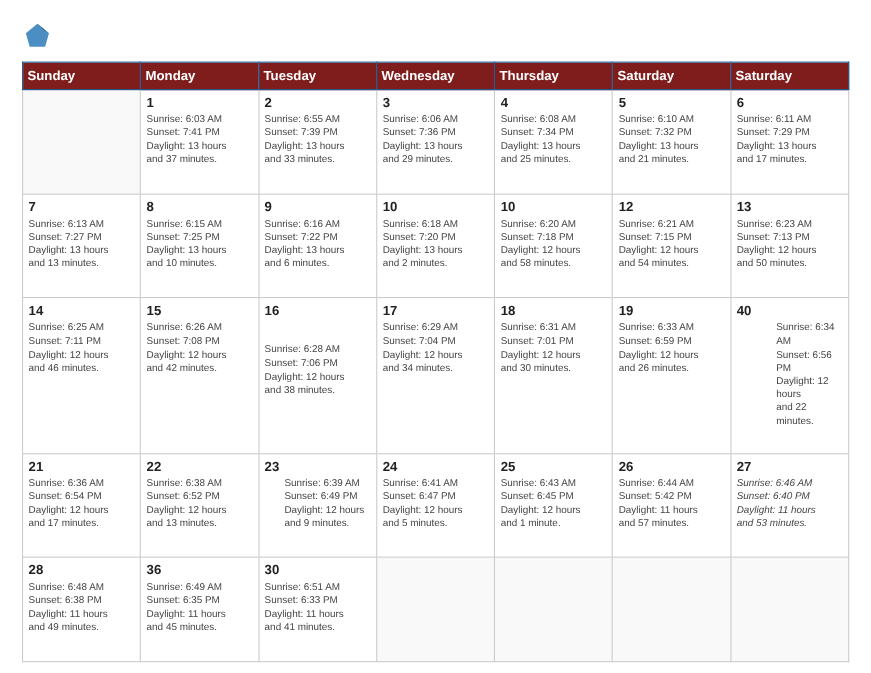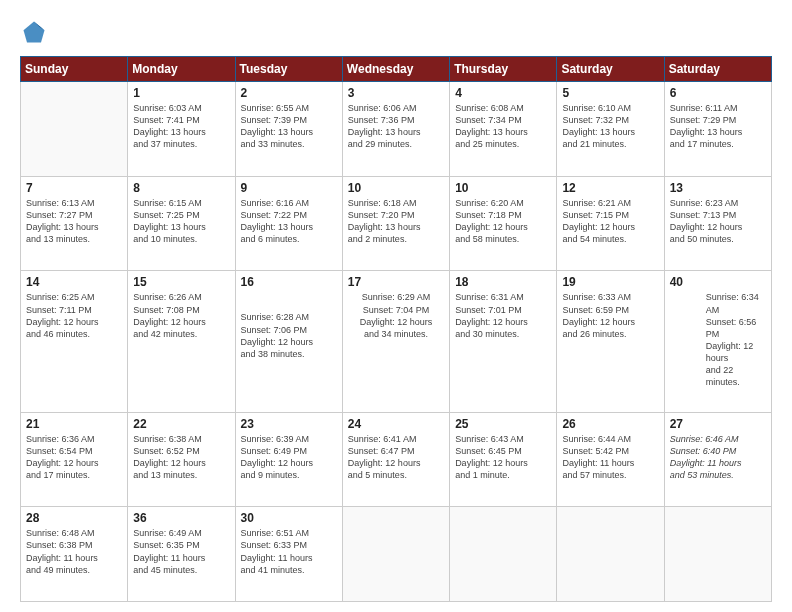--- a/index.html
+++ b/index.html
@@ -247,21 +247,21 @@
           </td>
           <td>
             <span class="day-num">16</span>
             <div class="cell-text" style="white-space: pre-line; margin-top: 22px;">Sunrise: 6:28 AM
 Sunset: 7:06 PM
 Daylight: 12 hours
 and 38 minutes.</div>
           </td>
           <td>
             <span class="day-num">17</span>
-            <div class="cell-text" style="white-space: pre-line; text-align: center;">Sunrise: 6:29 AM
+            <div class="cell-text" style="white-space: pre-line;">Sunrise: 6:29 AM
 Sunset: 7:04 PM
 Daylight: 12 hours
 and 34 minutes.</div>
           </td>
           <td>
             <span class="day-num">18</span>
             <div class="cell-text" style="white-space: pre-line;">Sunrise: 6:31 AM
 Sunset: 7:01 PM
 Daylight: 12 hours
 and 30 minutes.</div>
@@ -291,21 +291,21 @@
           </td>
           <td>
             <span class="day-num">22</span>
             <div class="cell-text" style="white-space: pre-line;">Sunrise: 6:38 AM
 Sunset: 6:52 PM
 Daylight: 12 hours
 and 13 minutes.</div>
           </td>
           <td>
             <span class="day-num">23</span>
-            <div class="cell-text" style="white-space: pre-line;">Sunrise: 6:39 AM
+            <div class="cell-text" style="white-space: pre-line; margin-left: 18px;">Sunrise: 6:39 AM
 Sunset: 6:49 PM
 Daylight: 12 hours
 and 9 minutes.</div>
           </td>
           <td>
             <span class="day-num">24</span>
             <div class="cell-text" style="white-space: pre-line;">Sunrise: 6:41 AM
 Sunset: 6:47 PM
 Daylight: 12 hours
 and 5 minutes.</div>

